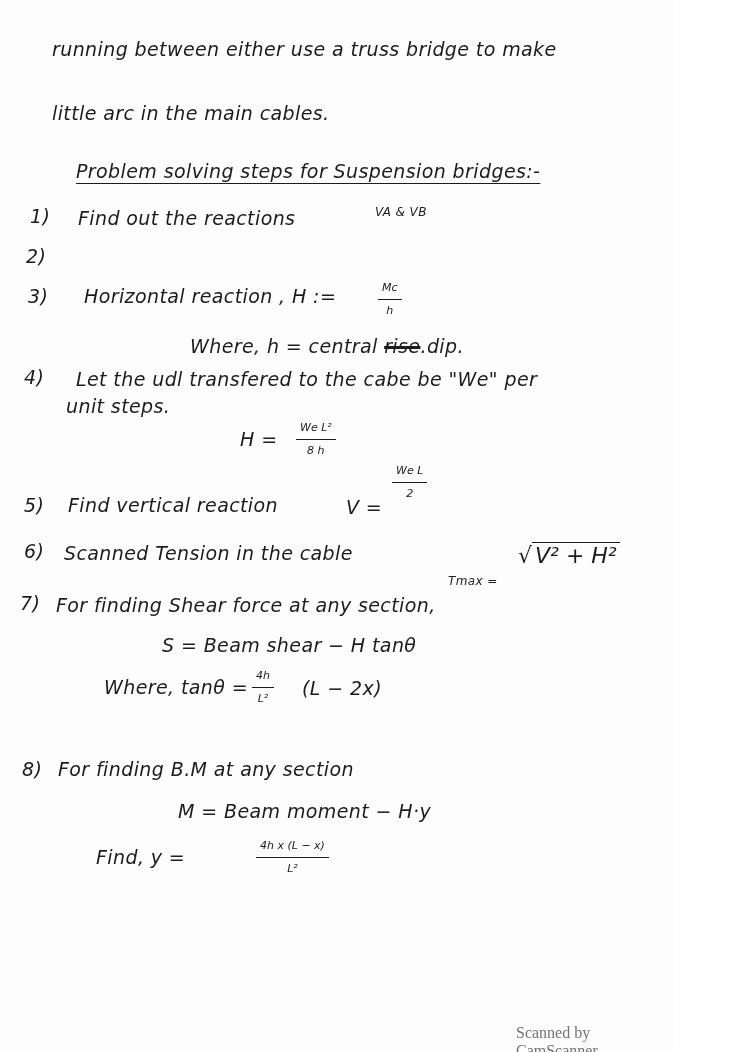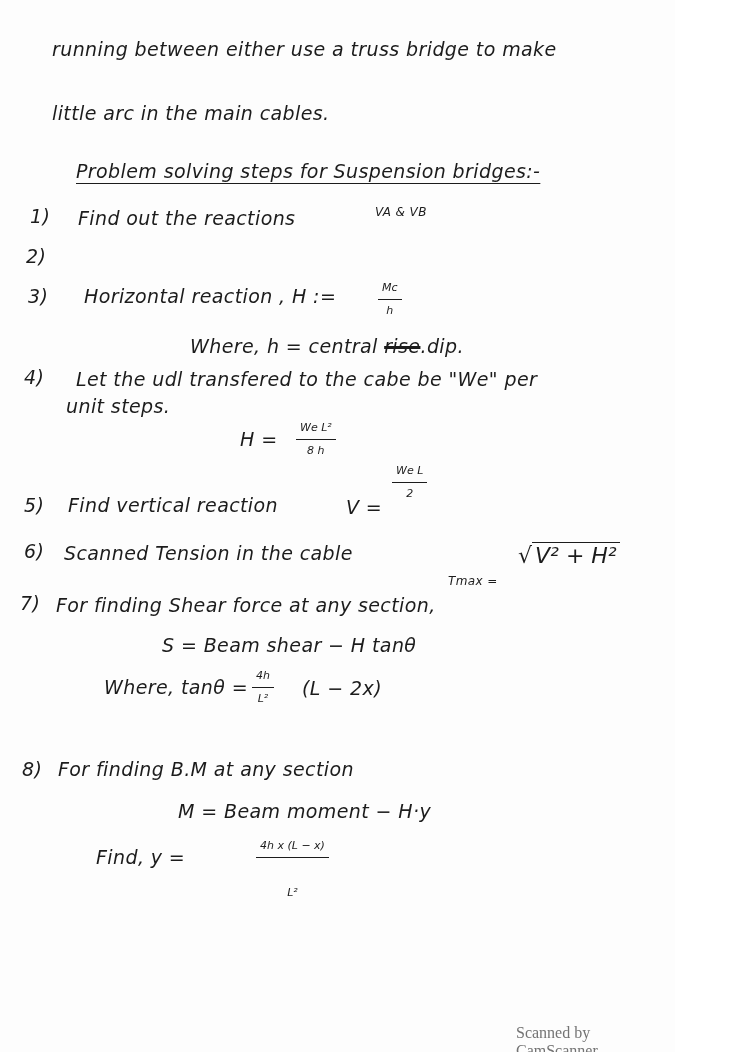--- a/index.html
+++ b/index.html
@@ -139,19 +139,19 @@
   <div class="frac" style="left:252px; top:666px;">
     <span class="num">4h</span>
     <span class="den">L²</span>
   </div>
   <div class="hw" style="left:302px; top:677px;">(L − 2x)</div>
 
   <div class="hw" style="left:22px; top:758px;">8)</div>
   <div class="hw" style="left:58px; top:758px;">For finding B.M at any section</div>
   <div class="hw" style="left:150px; top:800px;margin-left:28px;">M = Beam moment − H·y</div>
   <div class="hw" style="left:96px; top:846px;">Find, y =</div>
-  <div class="frac" style="left:256px; top:836px;gap:24px;">
+  <div class="frac" style="left:256px; top:836px;">
     <span class="num">4h x (L − x)</span>
     <span class="den">L²</span>
   </div>
 
   <div class="footer">Scanned by CamScanner</div>
 </div>
 
 </body></html>

